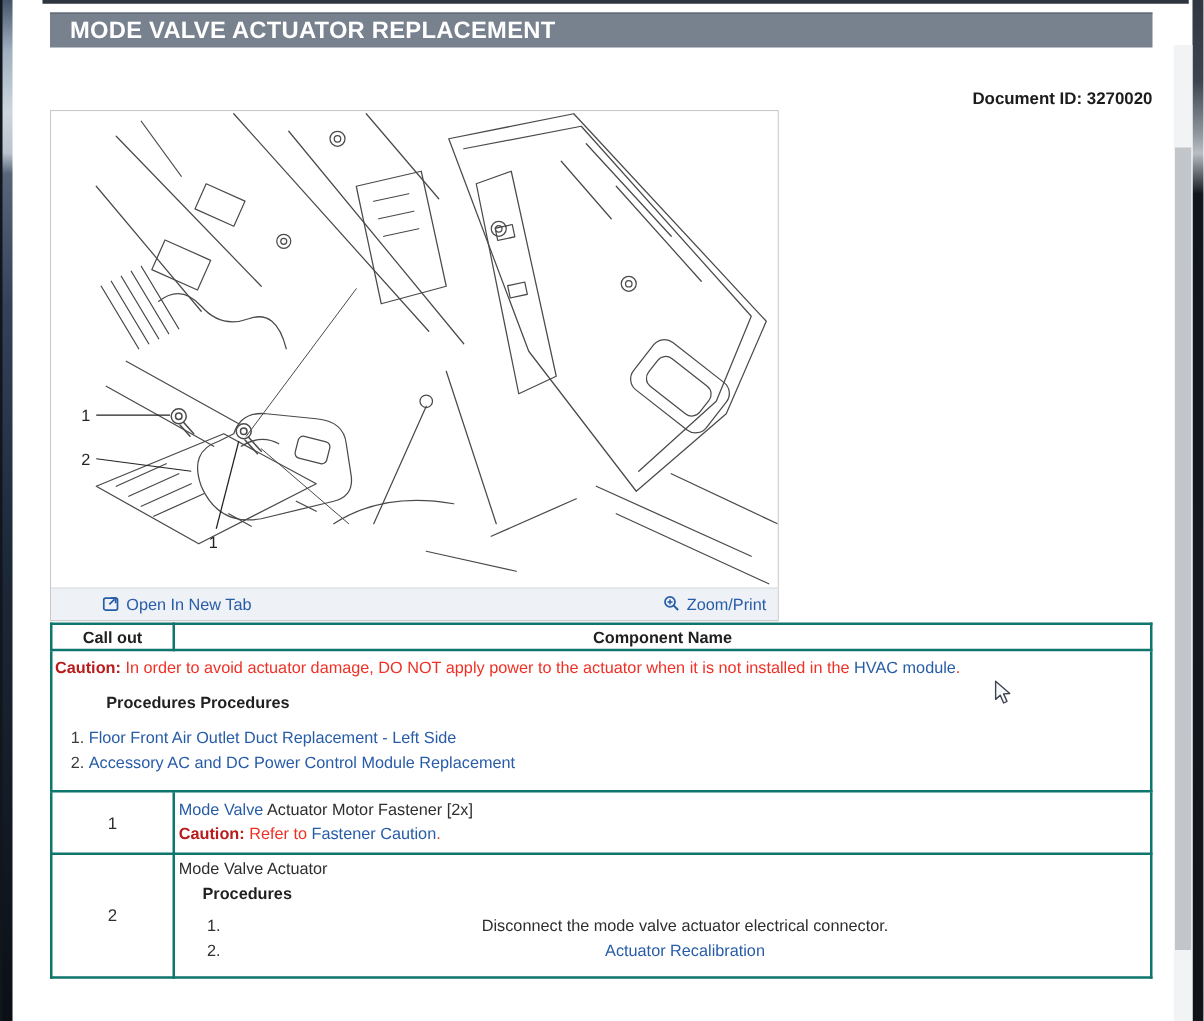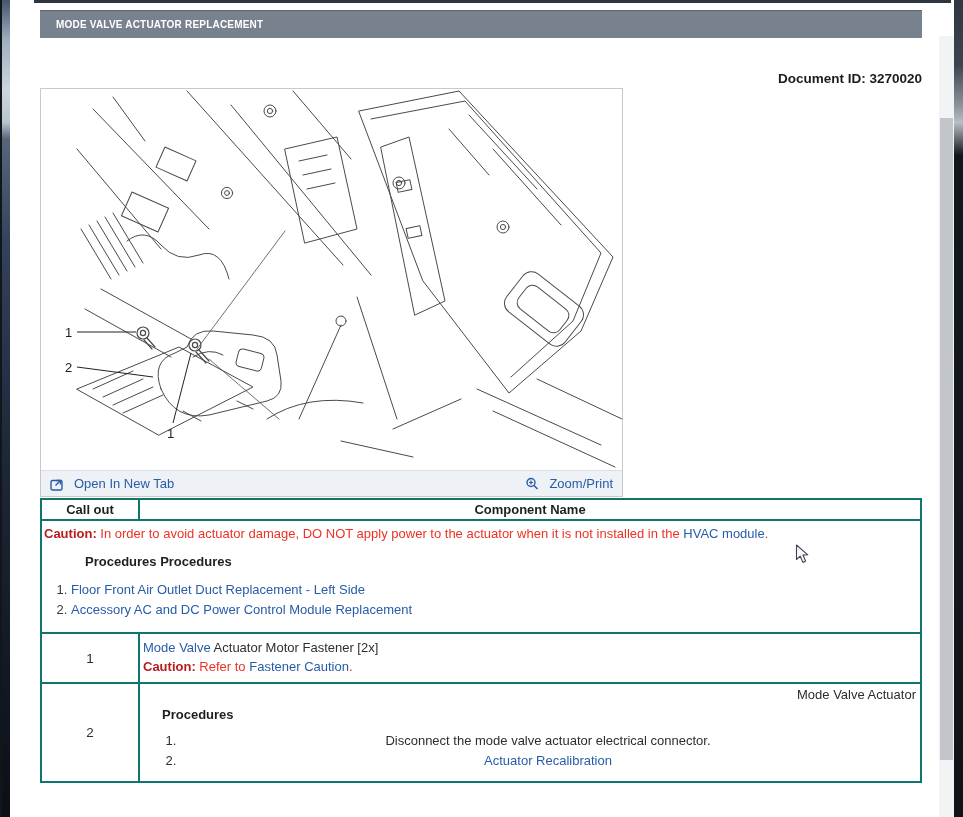--- a/index.html
+++ b/index.html
@@ -14,47 +14,47 @@
   .edge-left-line{position:absolute;left:0;top:0;width:2px;height:817px;background:#11161d;}
   .edge-right{position:absolute;left:954px;top:0;width:9px;height:817px;
     background:linear-gradient(180deg,#2e3742 0%,#3c454f 8%,#8d949c 13%,#b9bec4 15%,#11161c 19%,#14181e 60%,#101419 100%);}
   .top-strip{position:absolute;left:34px;top:0;width:917px;height:3px;background:#2e353f;}
   
   .scroll-track{position:absolute;left:939px;top:36px;width:15px;height:781px;background:#f2f3f5;}
   .scroll-thumb{position:absolute;left:1px;top:82px;width:13px;height:642px;background:#c2c5c9;}
   
   .title-bar{position:absolute;left:40px;top:10px;width:882px;height:28px;background:#78828f;
     border-top:1px solid #5d6774;box-sizing:border-box;display:flex;align-items:center;}
-  .title-bar span{color:#ffffff;font-weight:bold;font-size:10px;letter-spacing:.2px;padding-left:16px;}
+  .title-bar span{color:#ffffff;font-weight:bold;font-size:19px;letter-spacing:.2px;padding-left:16px;}
   
   .doc-id{position:absolute;top:71px;right:41px;font-weight:bold;font-size:13.5px;color:#1c1c1c;}
   
   .figure-panel{position:absolute;left:40px;top:88px;width:583px;border:1px solid #c9c9c9;background:#fff;box-sizing:border-box;}
   .figure-canvas{width:581px;height:381px;background:#fff;}
   .figure-footer{height:25px;background:#eef1f5;border-top:1px solid #dadfe5;display:flex;align-items:center;justify-content:space-between;padding:0 9px;}
-  .fig-link{display:flex;align-items:flex-end;gap:10px;color:#275ca8;font-size:13px;text-decoration:none;cursor:pointer;}
+  .fig-link{display:flex;align-items:flex-start;gap:5px;color:#275ca8;font-size:13px;text-decoration:none;cursor:pointer;margin-left:32px;}
   
   .callout-table{position:absolute;left:40px;top:498px;width:882px;border-collapse:collapse;font-size:13px;color:#2e2e2e;}
   .callout-table th,.callout-table td{border:2px solid #0f766e;box-sizing:border-box;}
   .callout-table th{font-size:13px;font-weight:bold;padding:2px 0;text-align:center;color:#1f1f1f;}
   .col-callout{width:98px;}
   .cell-callout{text-align:center;vertical-align:middle;font-size:13.5px;}
   .cell-caution{padding:5px 2px 12px 2px;vertical-align:top;}
   .caution-label{color:#b91c1c;font-weight:bold;}
   .caution-text{color:#ef3125;}
   a.doclink{color:#275ca8;text-decoration:none;cursor:pointer;}
   .prelim-title{font-weight:bold;margin:13px 0 11px 41px;color:#1f1f1f;}
   .prelim-list{margin:0;padding-left:27px;}
   .prelim-list li{line-height:20px;color:#3a3a3a;}
   .cell-row1{padding:4px 4px 6px 3px;vertical-align:top;line-height:19px;}
   .cell-row2{padding:3px 4px 10px 3px;vertical-align:top;}
   .proc-title{font-weight:bold;margin:5px 0 9px 19px;color:#1f1f1f;}
   .proc-list{margin:0;padding-left:37px;text-align:center;}
   .proc-list li{line-height:20px;color:#2e2e2e;}
-  .dark{color:#2e2e2e;text-align:right;}
+  .dark{color:#2e2e2e;}
   
   .cursor{position:absolute;left:795px;top:544px;width:16px;height:20px;}
   svg text{font-family:"Liberation Sans","DejaVu Sans",sans-serif;}
 </style>
 </head>
 <body>
 
 <div class="app">
 
   <div class="edge-left"></div>

